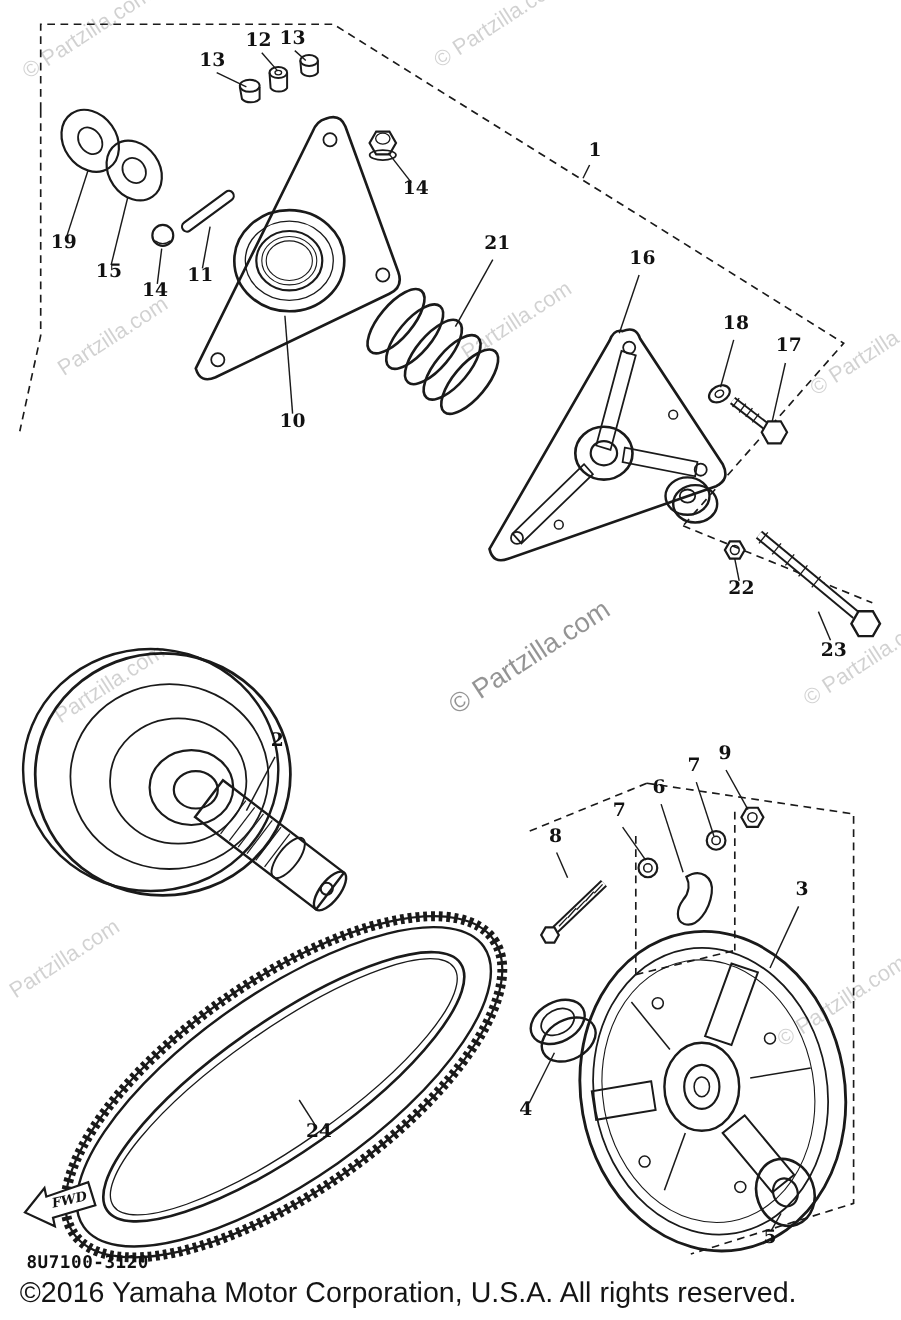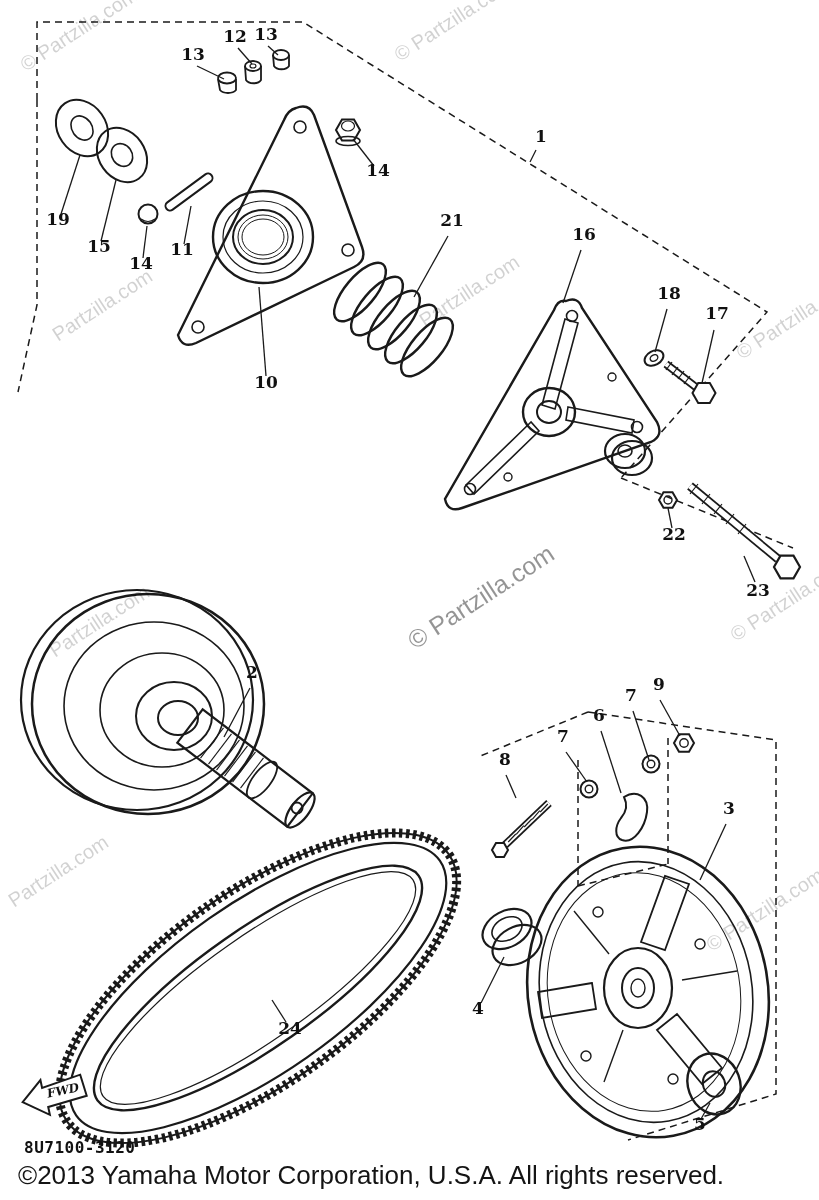--- a/index.html
+++ b/index.html
@@ -296,14 +296,14 @@
     <text class="callout" x="290" y="1034">24</text>
   </g>
 
   <g transform="rotate(-12 52 1096)">
     <polygon points="22,1096 44,1078 44,1086 84,1081 86,1103 46,1106 46,1114" fill="#fff" stroke="#1a1a1a" stroke-width="2"></polygon>
     <text class="fwd-text" x="64" y="1097">FWD</text>
   </g>
 </svg>
 
   <div class="footer-code">8U7100-3120</div>
-  <div class="footer-copy">©2013 Yamaha Motor Corporation, U.S.A. All rights reserved.</div>
+  <div class="footer-copy">©2016 Yamaha Motor Corporation, U.S.A. All rights reserved.</div>
 </div>
 
 </body></html>

